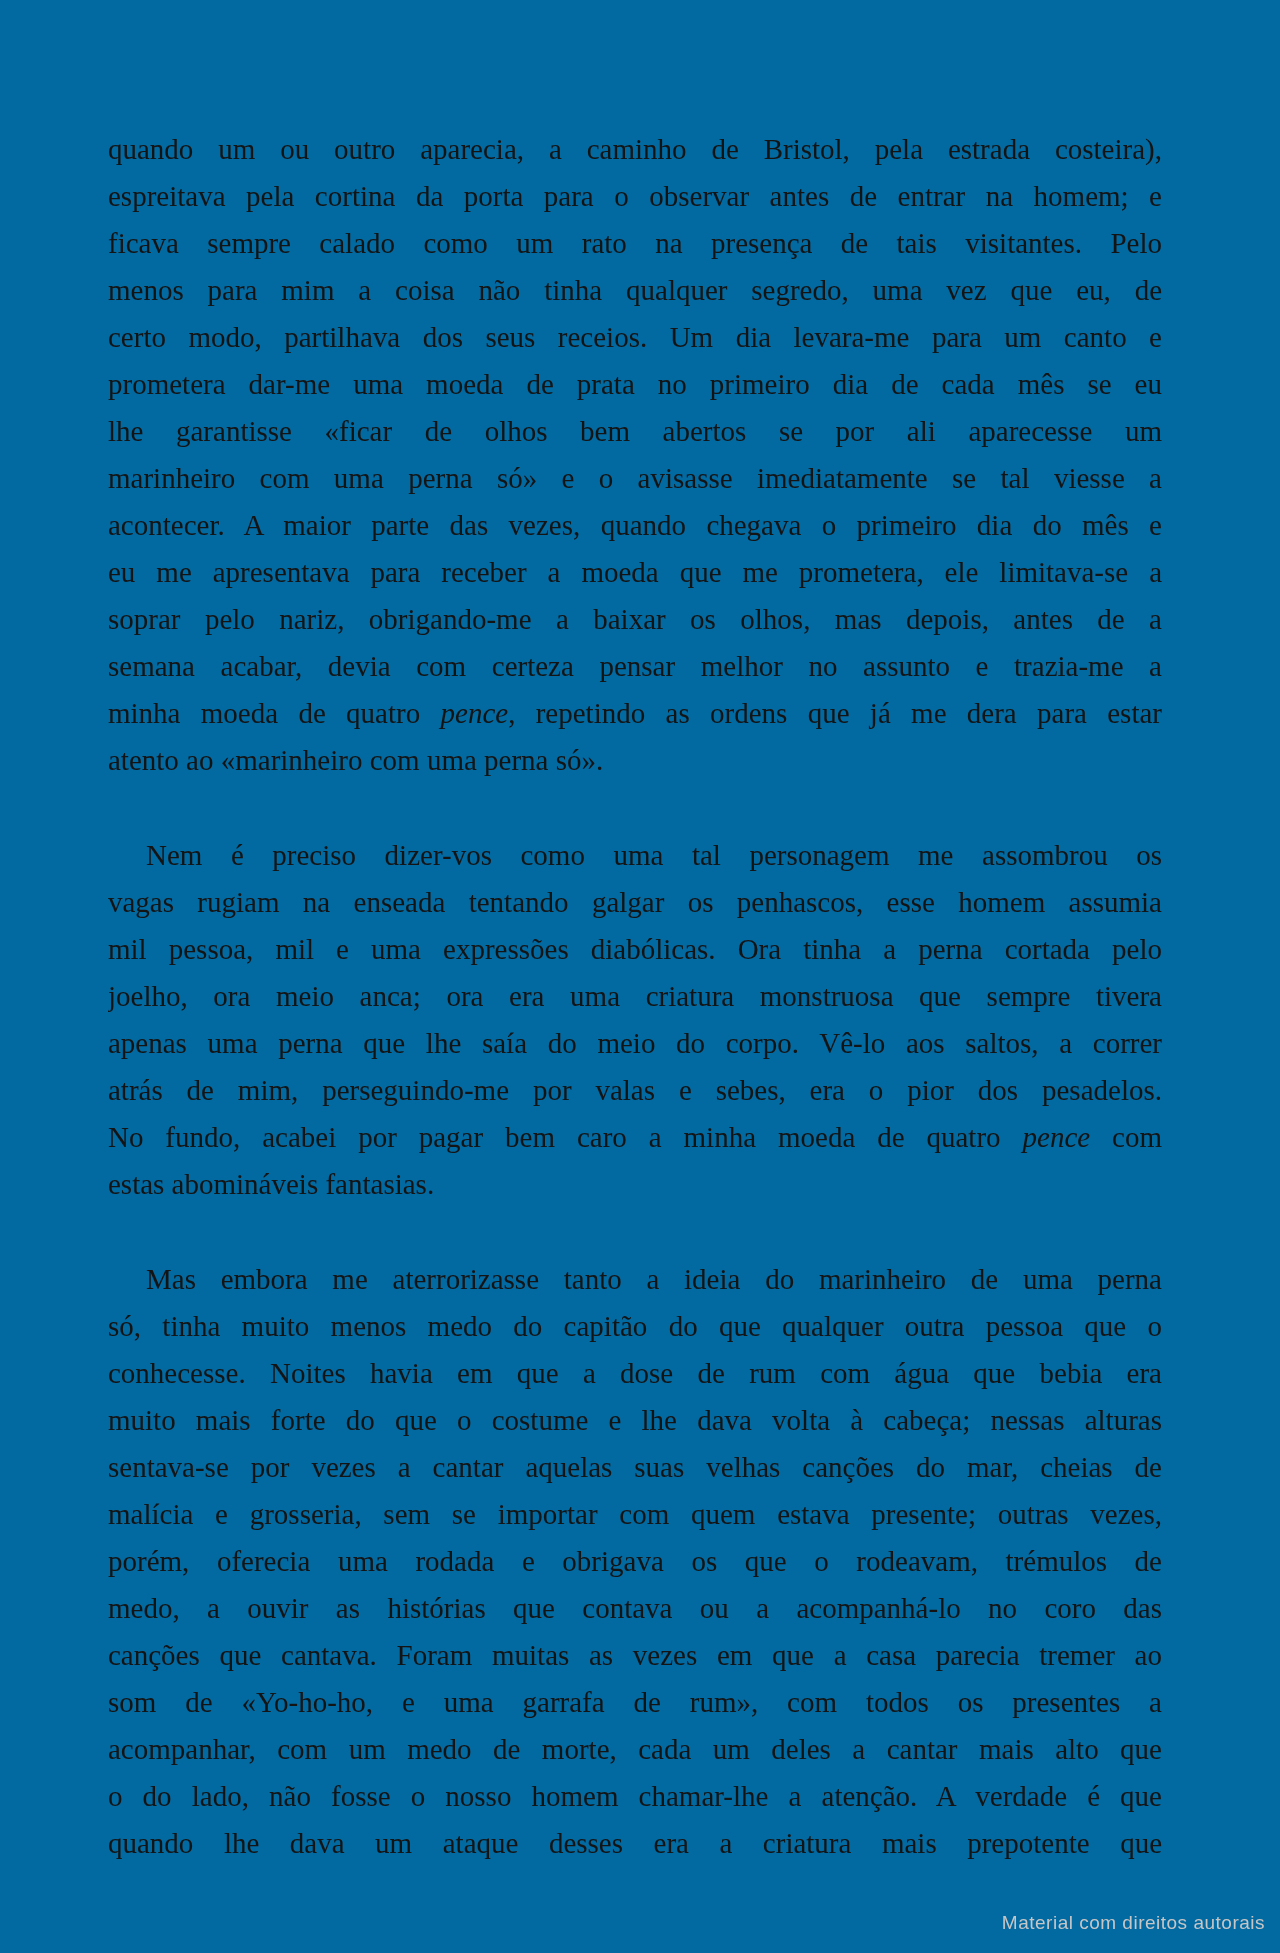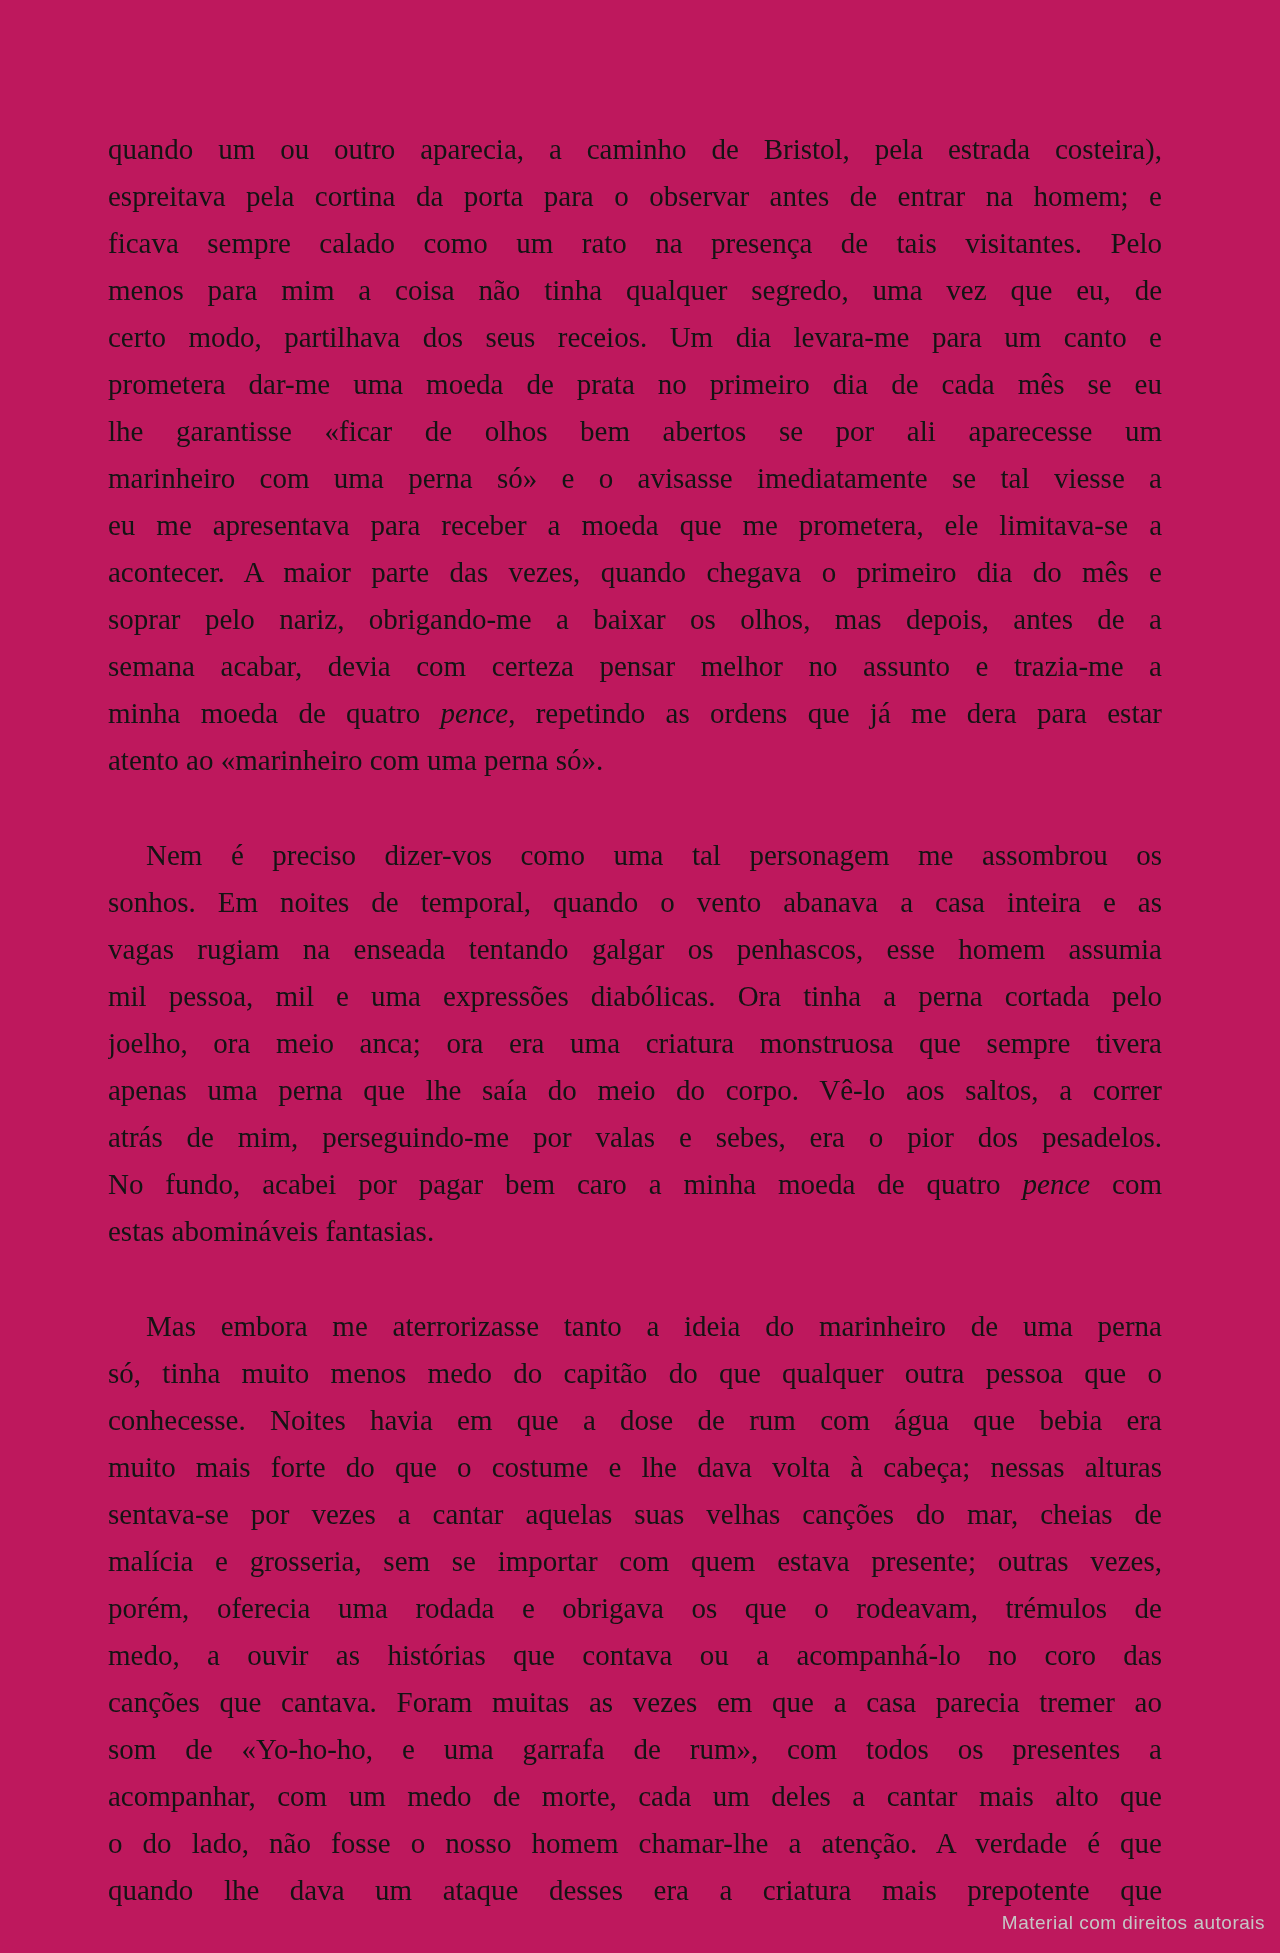--- a/index.html
+++ b/index.html
@@ -6,21 +6,21 @@
   body {
     width: 1280px;
     height: 1953px;
     background: #ffffff;
     position: relative;
     font-family: "Liberation Serif", serif;
   }
   .page {
     position: absolute;
     inset: 0;
-    background: #be185d;
+    background: #0369a1;
   }
   .text-block {
     position: absolute;
     left: 108px;
     top: 126px;
     width: 1054px;
     color: #141414;
     font-size: 29px;
     line-height: 47px;
   }
@@ -54,28 +54,27 @@
 <div class="page">
   <main class="text-block">
     <div class="line">quando um ou outro aparecia, a caminho de Bristol, pela estrada costeira),</div>
     <div class="line">espreitava pela cortina da porta para o observar antes de entrar na homem; e</div>
     <div class="line">ficava sempre calado como um rato na presença de tais visitantes. Pelo</div>
     <div class="line">menos para mim a coisa não tinha qualquer segredo, uma vez que eu, de</div>
     <div class="line">certo modo, partilhava dos seus receios. Um dia levara-me para um canto e</div>
     <div class="line">prometera dar-me uma moeda de prata no primeiro dia de cada mês se eu</div>
     <div class="line">lhe garantisse «ficar de olhos bem abertos se por ali aparecesse um</div>
     <div class="line">marinheiro com uma perna só» e o avisasse imediatamente se tal viesse a</div>
+    <div class="line">acontecer. A maior parte das vezes, quando chegava o primeiro dia do mês e</div>
     <div class="line">eu me apresentava para receber a moeda que me prometera, ele limitava-se a</div>
-    <div class="line">acontecer. A maior parte das vezes, quando chegava o primeiro dia do mês e</div>
     <div class="line">soprar pelo nariz, obrigando-me a baixar os olhos, mas depois, antes de a</div>
     <div class="line">semana acabar, devia com certeza pensar melhor no assunto e trazia-me a</div>
     <div class="line"><span>minha moeda de quatro </span><em>pence</em><span>, repetindo as ordens que já me dera para estar</span></div>
     <div class="line short">atento ao «marinheiro com uma perna só».</div>
     <div class="line indent">Nem é preciso dizer-vos como uma tal personagem me assombrou os</div>
-    <div class="line">sonhos. Em noites de temporal, quando o vento abanava a casa inteira e as</div>
     <div class="line">vagas rugiam na enseada tentando galgar os penhascos, esse homem assumia</div>
     <div class="line">mil pessoa, mil e uma expressões diabólicas. Ora tinha a perna cortada pelo</div>
     <div class="line">joelho, ora meio anca; ora era uma criatura monstruosa que sempre tivera</div>
     <div class="line">apenas uma perna que lhe saía do meio do corpo. Vê-lo aos saltos, a correr</div>
     <div class="line">atrás de mim, perseguindo-me por valas e sebes, era o pior dos pesadelos.</div>
     <div class="line"><span>No fundo, acabei por pagar bem caro a minha moeda de quatro </span><em>pence</em><span> com</span></div>
     <div class="line short">estas abomináveis fantasias.</div>
     <div class="line indent">Mas embora me aterrorizasse tanto a ideia do marinheiro de uma perna</div>
     <div class="line">só, tinha muito menos medo do capitão do que qualquer outra pessoa que o</div>
     <div class="line">conhecesse. Noites havia em que a dose de rum com água que bebia era</div>

